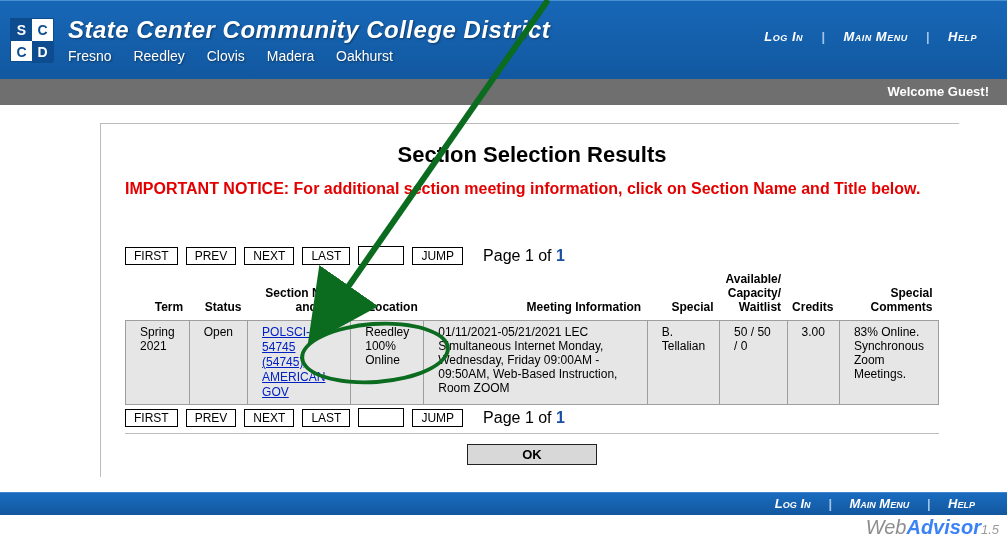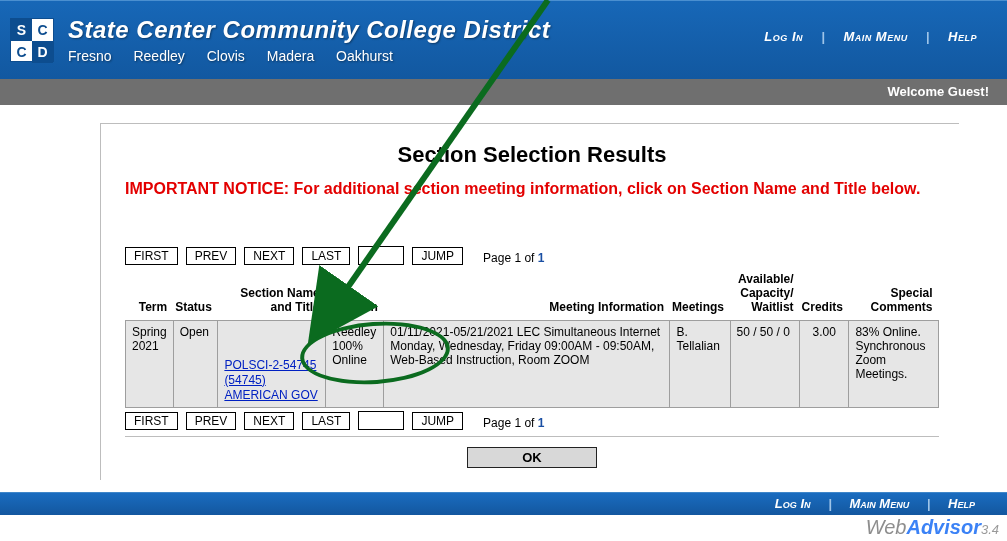--- a/index.html
+++ b/index.html
@@ -93,40 +93,40 @@
   .pager { display:flex; align-items:flex-end; gap:8px; margin:4px 0 4px; }
   .pager button {
     font: inherit; font-size:12px;
     border:1.5px solid #000; background:#fff;
     padding:1px 8px; cursor:pointer;
   }
   .pager input {
     width:46px; height:19px; border:1.5px solid #000; font:inherit; font-size:12px;
     padding:0 2px;
   }
-  .pager .page-info { font-size:12px; margin-left:12px; }
+  .pager .page-info { font-size:16px; margin-left:12px; }
   .pager .page-info b { color:#1a4fa3; }
 
   table.results {
     width: 100%;
     border-collapse: collapse;
     font-size: 12px;
     margin-top: 2px;
   }
   table.results th {
     text-align:right; font-weight:bold; padding:3px 6px 6px 2px;
     vertical-align: bottom;
   }
   table.results td {
     border:1px solid #9e9e9e;
     background:#e6e6e6;
-    padding:4px 6px;
+    padding:4px 14px;
     vertical-align: top;
   }
-  .section-link { color:#0020c2; text-decoration: underline; display:inline-block; line-height:1.25;margin-top:33px;}
+  .section-link { color:#0020c2; text-decoration: underline; display:inline-block; line-height:1.25;}
   .credits-cell { text-align:center; }
 
   .hr { border:0; border-top:1px solid #bdbdbd; margin:6px 0 10px; }
 
   .ok-row { text-align:center; }
   .ok-row button {
     width:130px; padding:2px 12px; font:inherit; font-size:13px; font-weight:bold;
     border:1.5px solid #222; background:#d8d8d8; cursor:pointer;
   }
 
@@ -217,21 +217,21 @@
       </div>
 
       <table class="results">
         <thead>
           <tr>
             <th>Term</th>
             <th>Status</th>
             <th style="width:110px">Section Name and Title</th>
             <th>Location</th>
             <th style="width:300px">Meeting Information</th>
-            <th>Meetings</th>
+            <th>Special</th>
             <th style="width:70px">Available/ Capacity/ Waitlist</th>
             <th>Credits</th>
             <th style="width:90px">Special Comments</th>
           </tr>
         </thead>
         <tbody>
           <tr>
             <td>Spring 2021</td>
             <td>Open</td>
             <td>
@@ -273,21 +273,21 @@
 
   <div class="bottom-nav">
     <a href="#">Log In</a>
     <span class="sep">|</span>
     <a href="#">Main Menu</a>
     <span class="sep">|</span>
     <a href="#">Help</a>
   </div>
 
   <div class="wa-brand">
-    <span class="wa1">Web</span><span class="wa2">Advisor</span><span class="wa3">3.4</span>
+    <span class="wa1">Web</span><span class="wa2">Advisor</span><span class="wa3">1.5</span>
   </div>
 
   <svg class="ann-arrow" width="1007" height="541">
     <defs>
       <marker id="ahead" markerWidth="12" markerHeight="12" refX="9" refY="6" orient="auto">
         <path d="M0,0 L12,6 L0,12 z" fill="#0b6b1f"></path>
       </marker>
     </defs>
     <line x1="548" y1="0" x2="318" y2="330" stroke="#0b6b1f" stroke-width="6" marker-end="url(#ahead)"></line>
   </svg>

